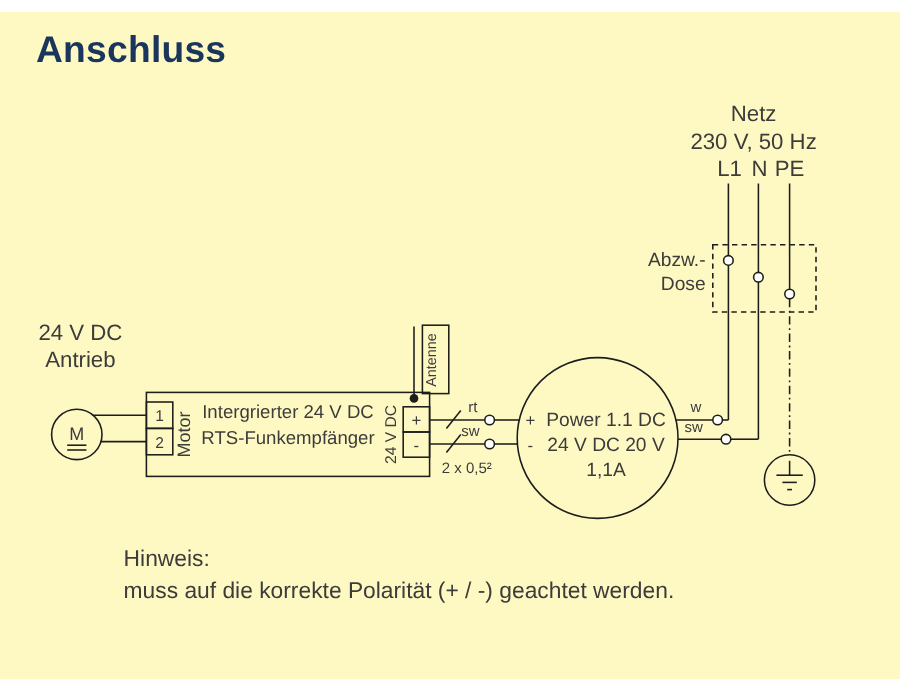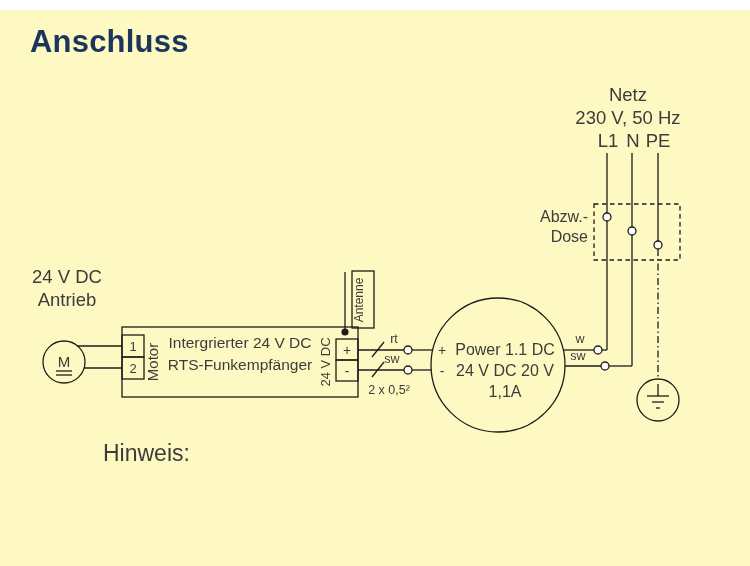--- a/index.html
+++ b/index.html
@@ -17,22 +17,22 @@
   }
   .diagram { position: absolute; left: 0; top: 0; }
   .diagram text {
     font-family: "Liberation Sans", sans-serif;
     fill: #3c3c3b;
   }
   .stroke { stroke: #1d1d1b; stroke-width: 1.3; fill: none; }
   .fillDot { fill: #1d1d1b; stroke: none; }
   .openCircle { fill: #ffffff; stroke: #1d1d1b; stroke-width: 1.3; }
   .note {
-    position: absolute; left: 103px; top: 430px;
-    font-size: 23px; color: #3c3c3b; line-height: 26px;
+    position: absolute; left: 103px; top: 444px;
+    font-size: 19px; color: #3c3c3b; line-height: 26px;
   }
   .note div { white-space: nowrap; }
 </style>
 </head>
 <body>
 
 <div class="page">
 
   <h1 class="title">Anschluss</h1>
 
@@ -145,15 +145,16 @@
       <text x="505" y="366" text-anchor="middle" font-size="16">24 V DC 20 V</text>
       <text x="505" y="387" text-anchor="middle" font-size="16">1,1A</text>
 
       <text x="580" y="333" text-anchor="middle" font-size="12.5">w</text>
       <text x="578" y="350" text-anchor="middle" font-size="12.5">sw</text>
     </g>
   </svg>
 
   <div class="note">
     <div>Hinweis:</div>
+    <div>muss auf die korrekte Polarität (+ / -) geachtet werden.</div>
   </div>
 
 </div>
 
 </body></html>

